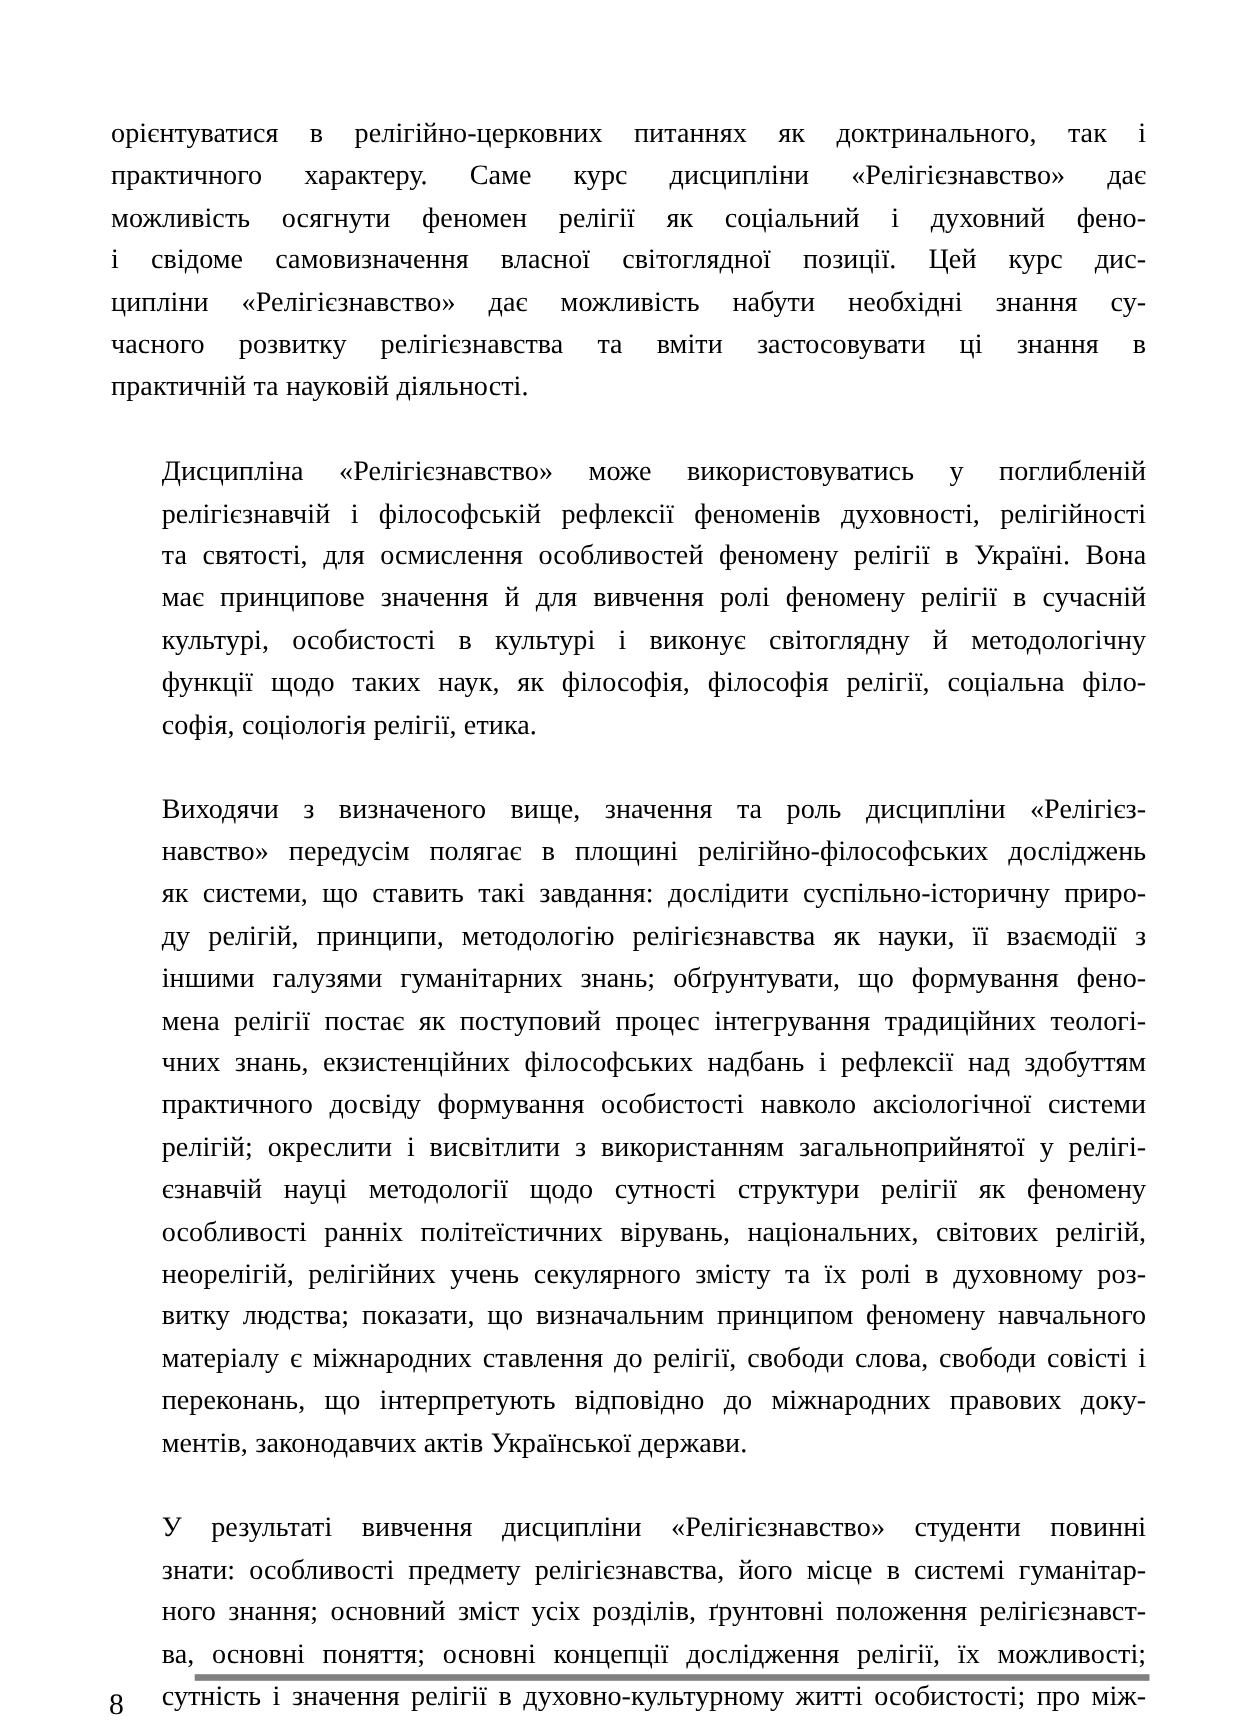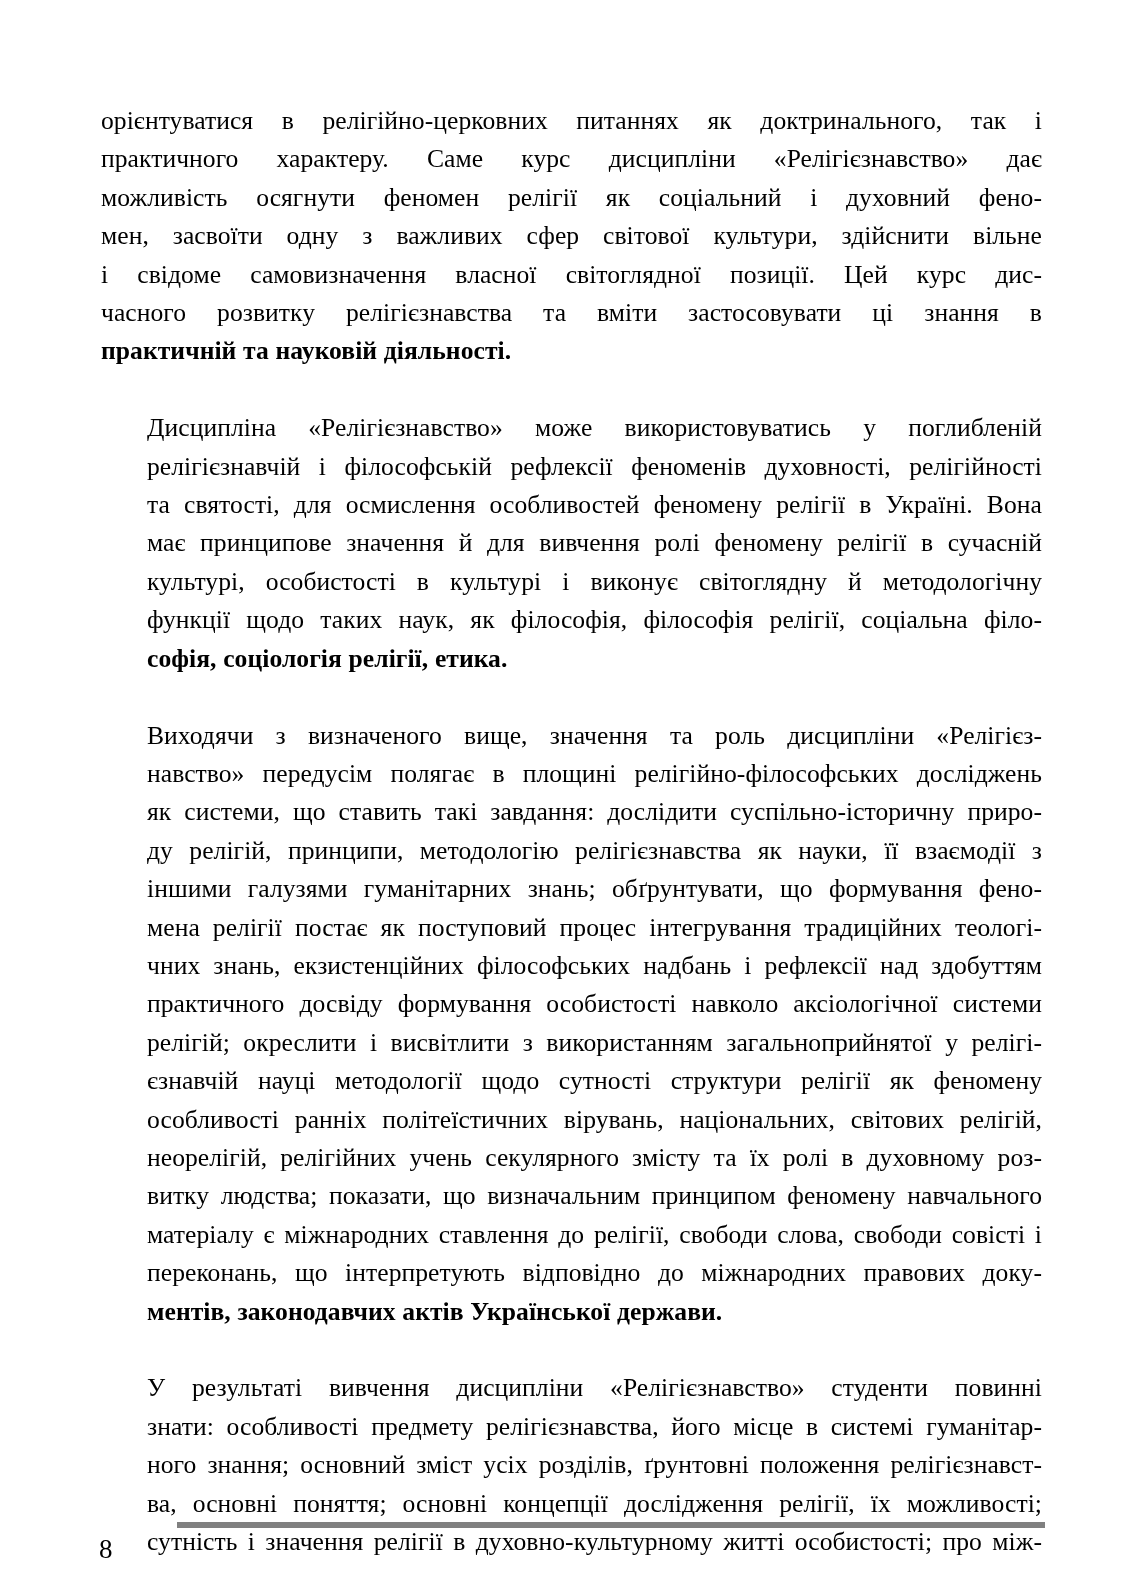--- a/index.html
+++ b/index.html
@@ -58,21 +58,20 @@
 
   
   .jline {
     display: block;
     text-align: justify;
     text-align-last: justify;
     white-space: pre-wrap;
   }
   .jline.last {
     text-align-last: left;
-    font-weight: bold;
   }
   .jline.indent {
     text-indent: 46px;
   }
 
   #footer-rule {
     position: absolute;
     left: 177px;
     top: 1478px;
     width: 868px;
@@ -93,22 +92,22 @@
 </head>
 <body>
 
 <div id="page">
 
   <div id="text-body">
       <div class="para no-indent">
         <span class="jline">орієнтуватися в релігійно-церковних питаннях як доктринального, так і</span>
         <span class="jline">практичного характеру. Саме курс дисципліни «Релігієзнавство» дає</span>
         <span class="jline">можливість осягнути феномен релігії як соціальний і духовний фено-</span>
-        <span class="jline">мен, засвоїти одну з важливих сфер світової культури, здійснити вільне</span>
         <span class="jline">і свідоме самовизначення власної світоглядної позиції. Цей курс дис-</span>
+        <span class="jline">ципліни «Релігієзнавство» дає можливість набути необхідні знання су-</span>
         <span class="jline">часного розвитку релігієзнавства та вміти застосовувати ці знання в</span>
         <span class="jline last">практичній та науковій діяльності.</span>
       </div>
       <div class="para">
         <span class="jline indent">Дисципліна «Релігієзнавство» може використовуватись у поглибленій</span>
         <span class="jline">релігієзнавчій і філософській рефлексії феноменів духовності, релігійності</span>
         <span class="jline">та святості, для осмислення особливостей феномену релігії в Україні. Вона</span>
         <span class="jline">має принципове значення й для вивчення ролі феномену релігії в сучасній</span>
         <span class="jline">культурі, особистості в культурі і виконує світоглядну й методологічну</span>
         <span class="jline">функції щодо таких наук, як філософія, філософія релігії, соціальна філо-</span>

